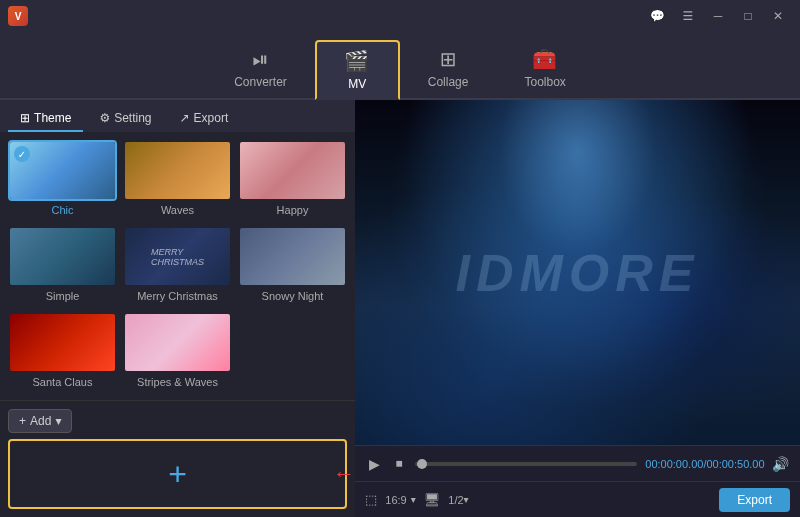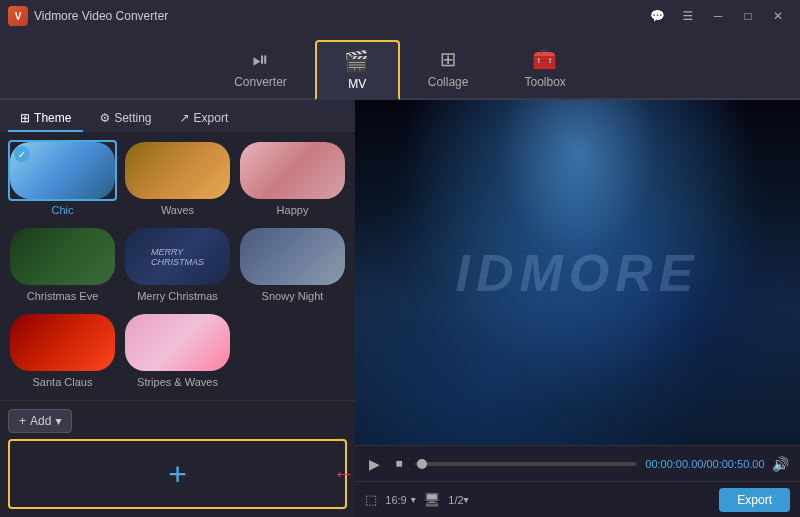--- a/index.html
+++ b/index.html
@@ -146,21 +146,20 @@
       overflow: hidden;
       position: relative;
       border: 2px solid transparent;
     }
     .theme-card.selected .theme-thumb {
       border-color: #4ca8e0;
     }
     .theme-thumb-inner {
       width: 100%;
       height: 100%;
-      border-radius: 20px;
     }
     .theme-check {
       position: absolute;
       top: 4px; left: 4px;
       width: 16px; height: 16px;
       background: #4ca8e0;
       border-radius: 50%;
       display: flex; align-items: center; justify-content: center;
       font-size: 10px; color: white;
     }
@@ -348,21 +347,20 @@
       color: rgba(255,255,255,0.6);
       font-style: italic;
     }
   </style>
 </head>
 <body>
 
 <div class="titlebar">
   <div class="titlebar-left">
     <div class="app-icon">V</div>
-    <span class="app-title">Vidmore Video Converter</span>
   </div>
   <div class="titlebar-controls">
     <button class="titlebar-btn">💬</button>
     <button class="titlebar-btn">☰</button>
     <button class="titlebar-btn">─</button>
     <button class="titlebar-btn">□</button>
     <button class="titlebar-btn close">✕</button>
   </div>
 </div>
 
@@ -421,27 +419,27 @@
         <span class="theme-label">Waves</span>
       </div>
 
       <div class="theme-card">
         <div class="theme-thumb">
           <div class="theme-thumb-inner thumb-happy"></div>
         </div>
         <span class="theme-label">Happy</span>
       </div>
 
-
-      <div class="theme-card">
-        <div class="theme-thumb">
-          <div class="theme-thumb-inner thumb-christmas"></div>
-        </div>
-        <span class="theme-label">Christmas Eve</span>
-      </div>
+      <div class="theme-card">
+        <div class="theme-thumb">
+          <div class="theme-thumb-inner thumb-simple"></div>
+        </div>
+        <span class="theme-label">Simple</span>
+      </div>
+
 
       <div class="theme-card">
         <div class="theme-thumb">
           <div class="theme-thumb-inner thumb-merry">
             <div class="thumb-text">MERRY<br>CHRISTMAS</div>
           </div>
         </div>
         <span class="theme-label">Merry Christmas</span>
       </div>
 

